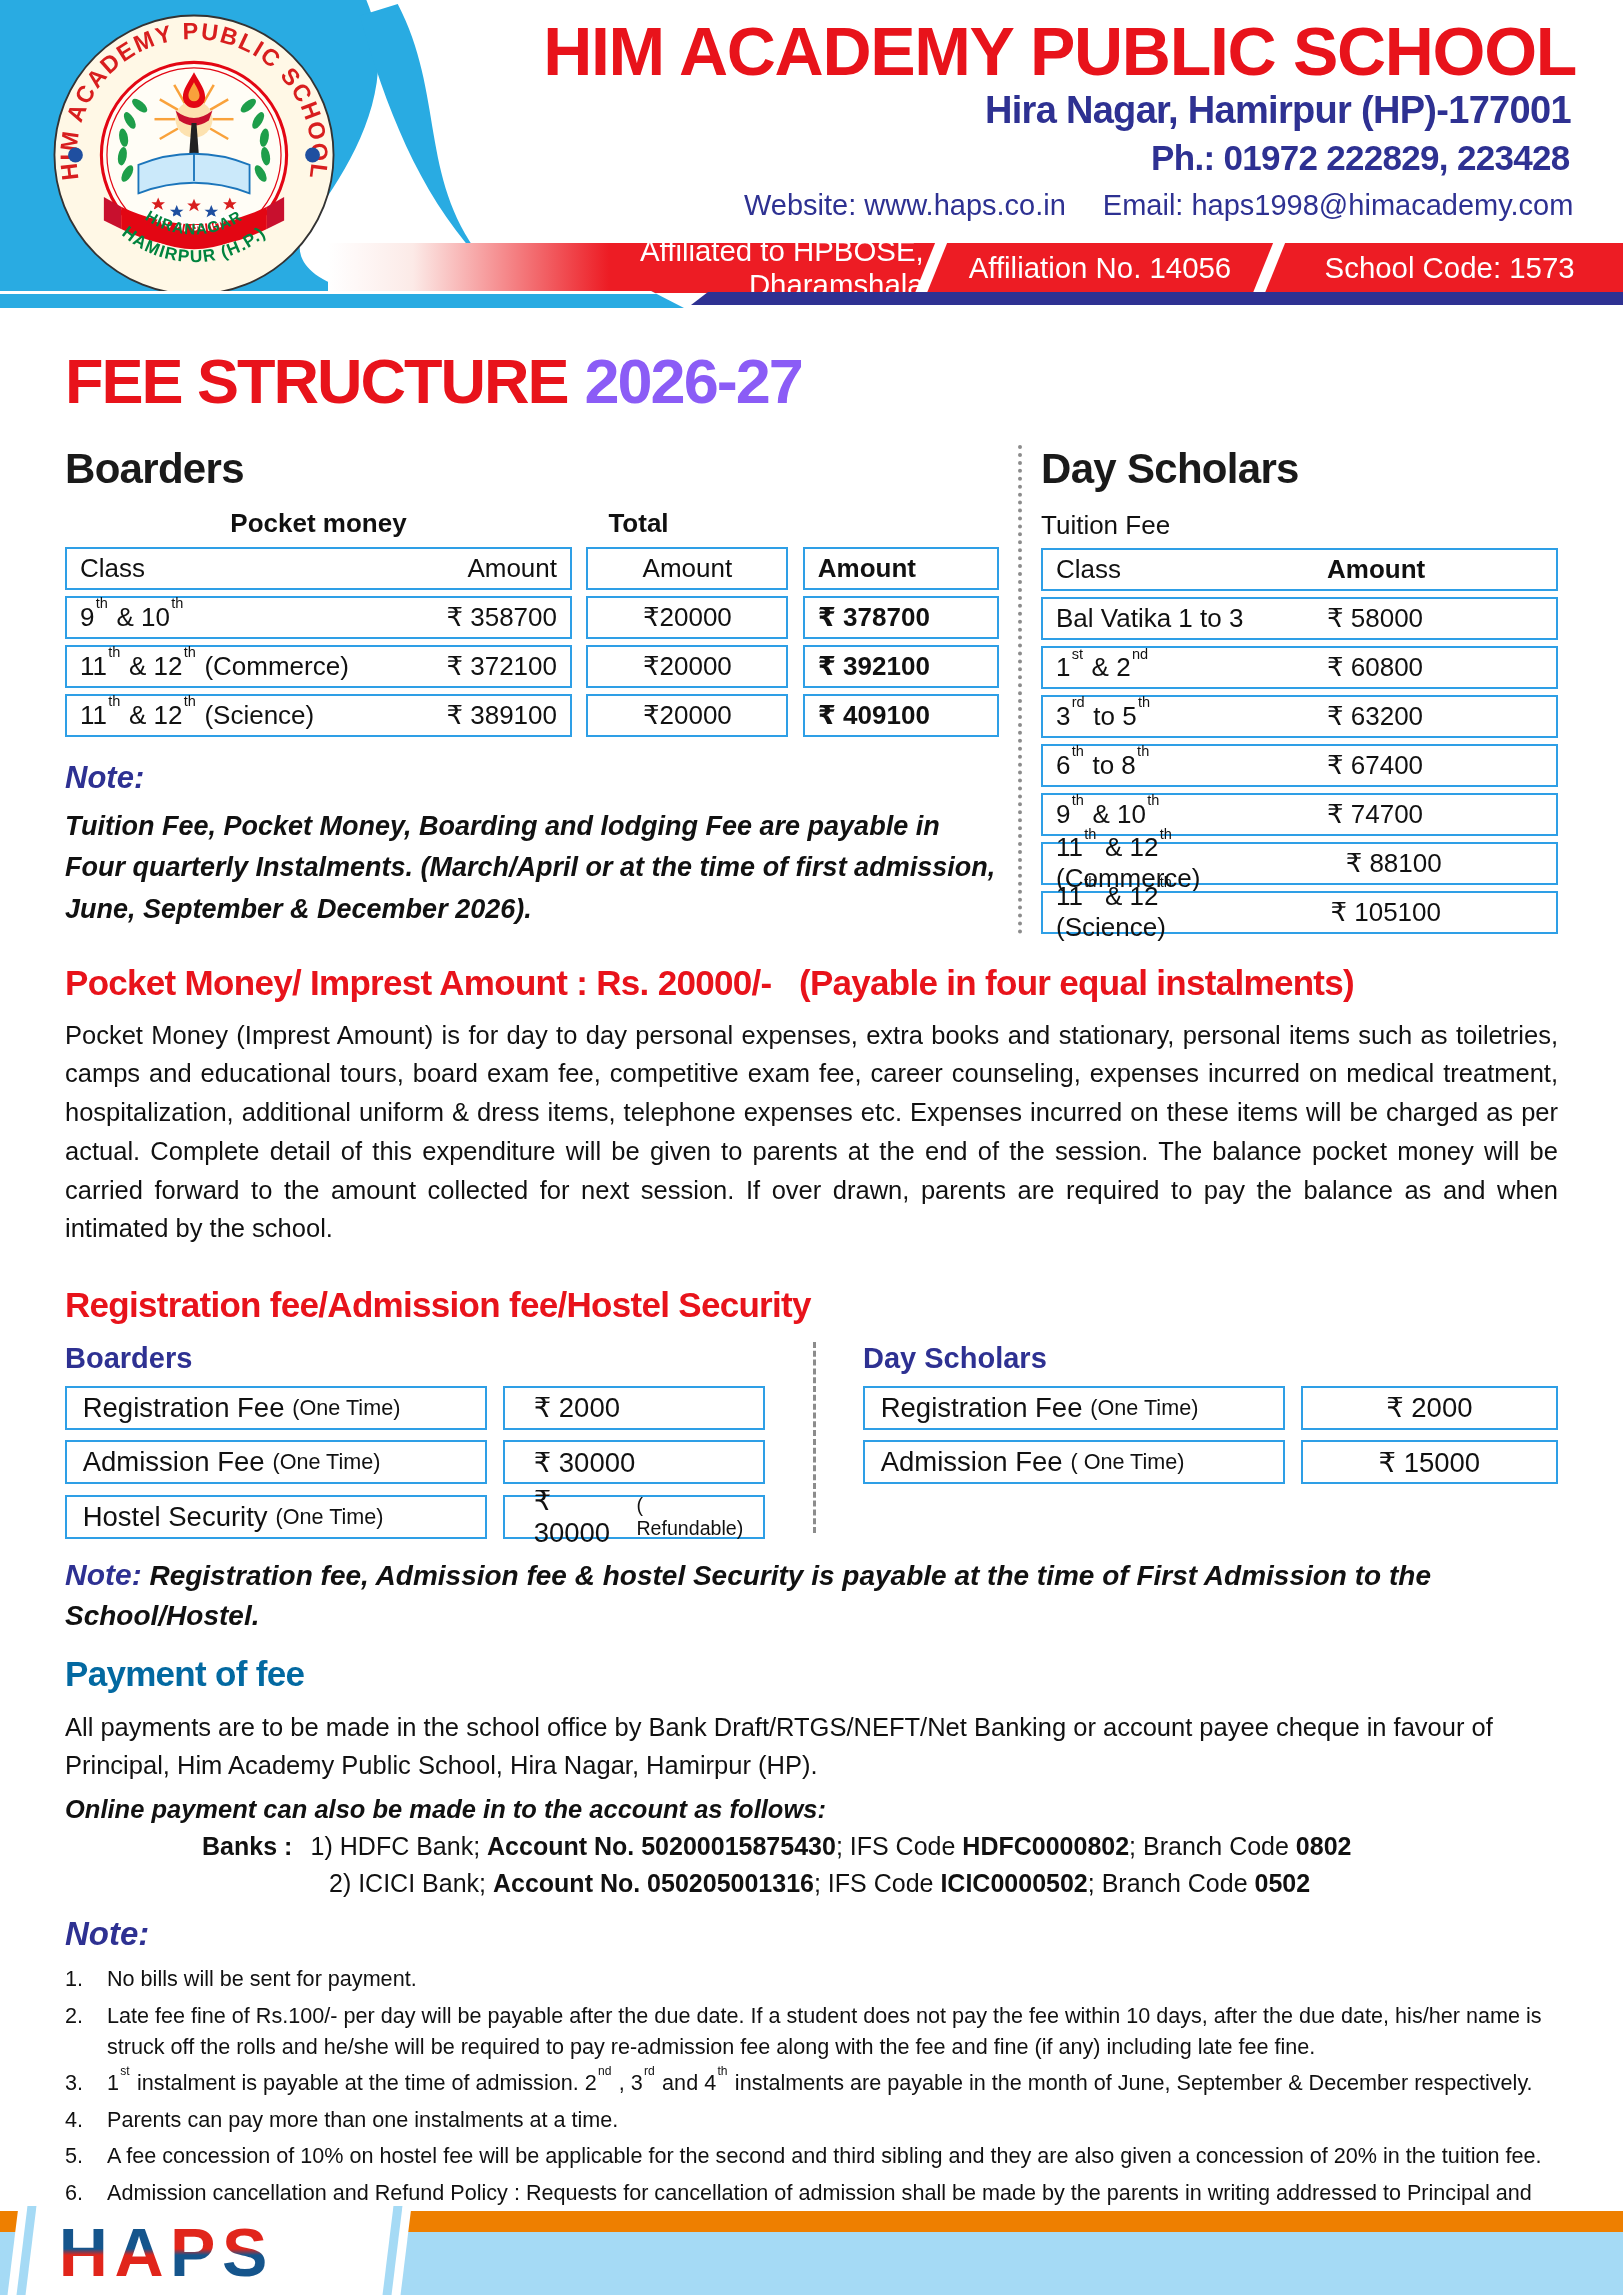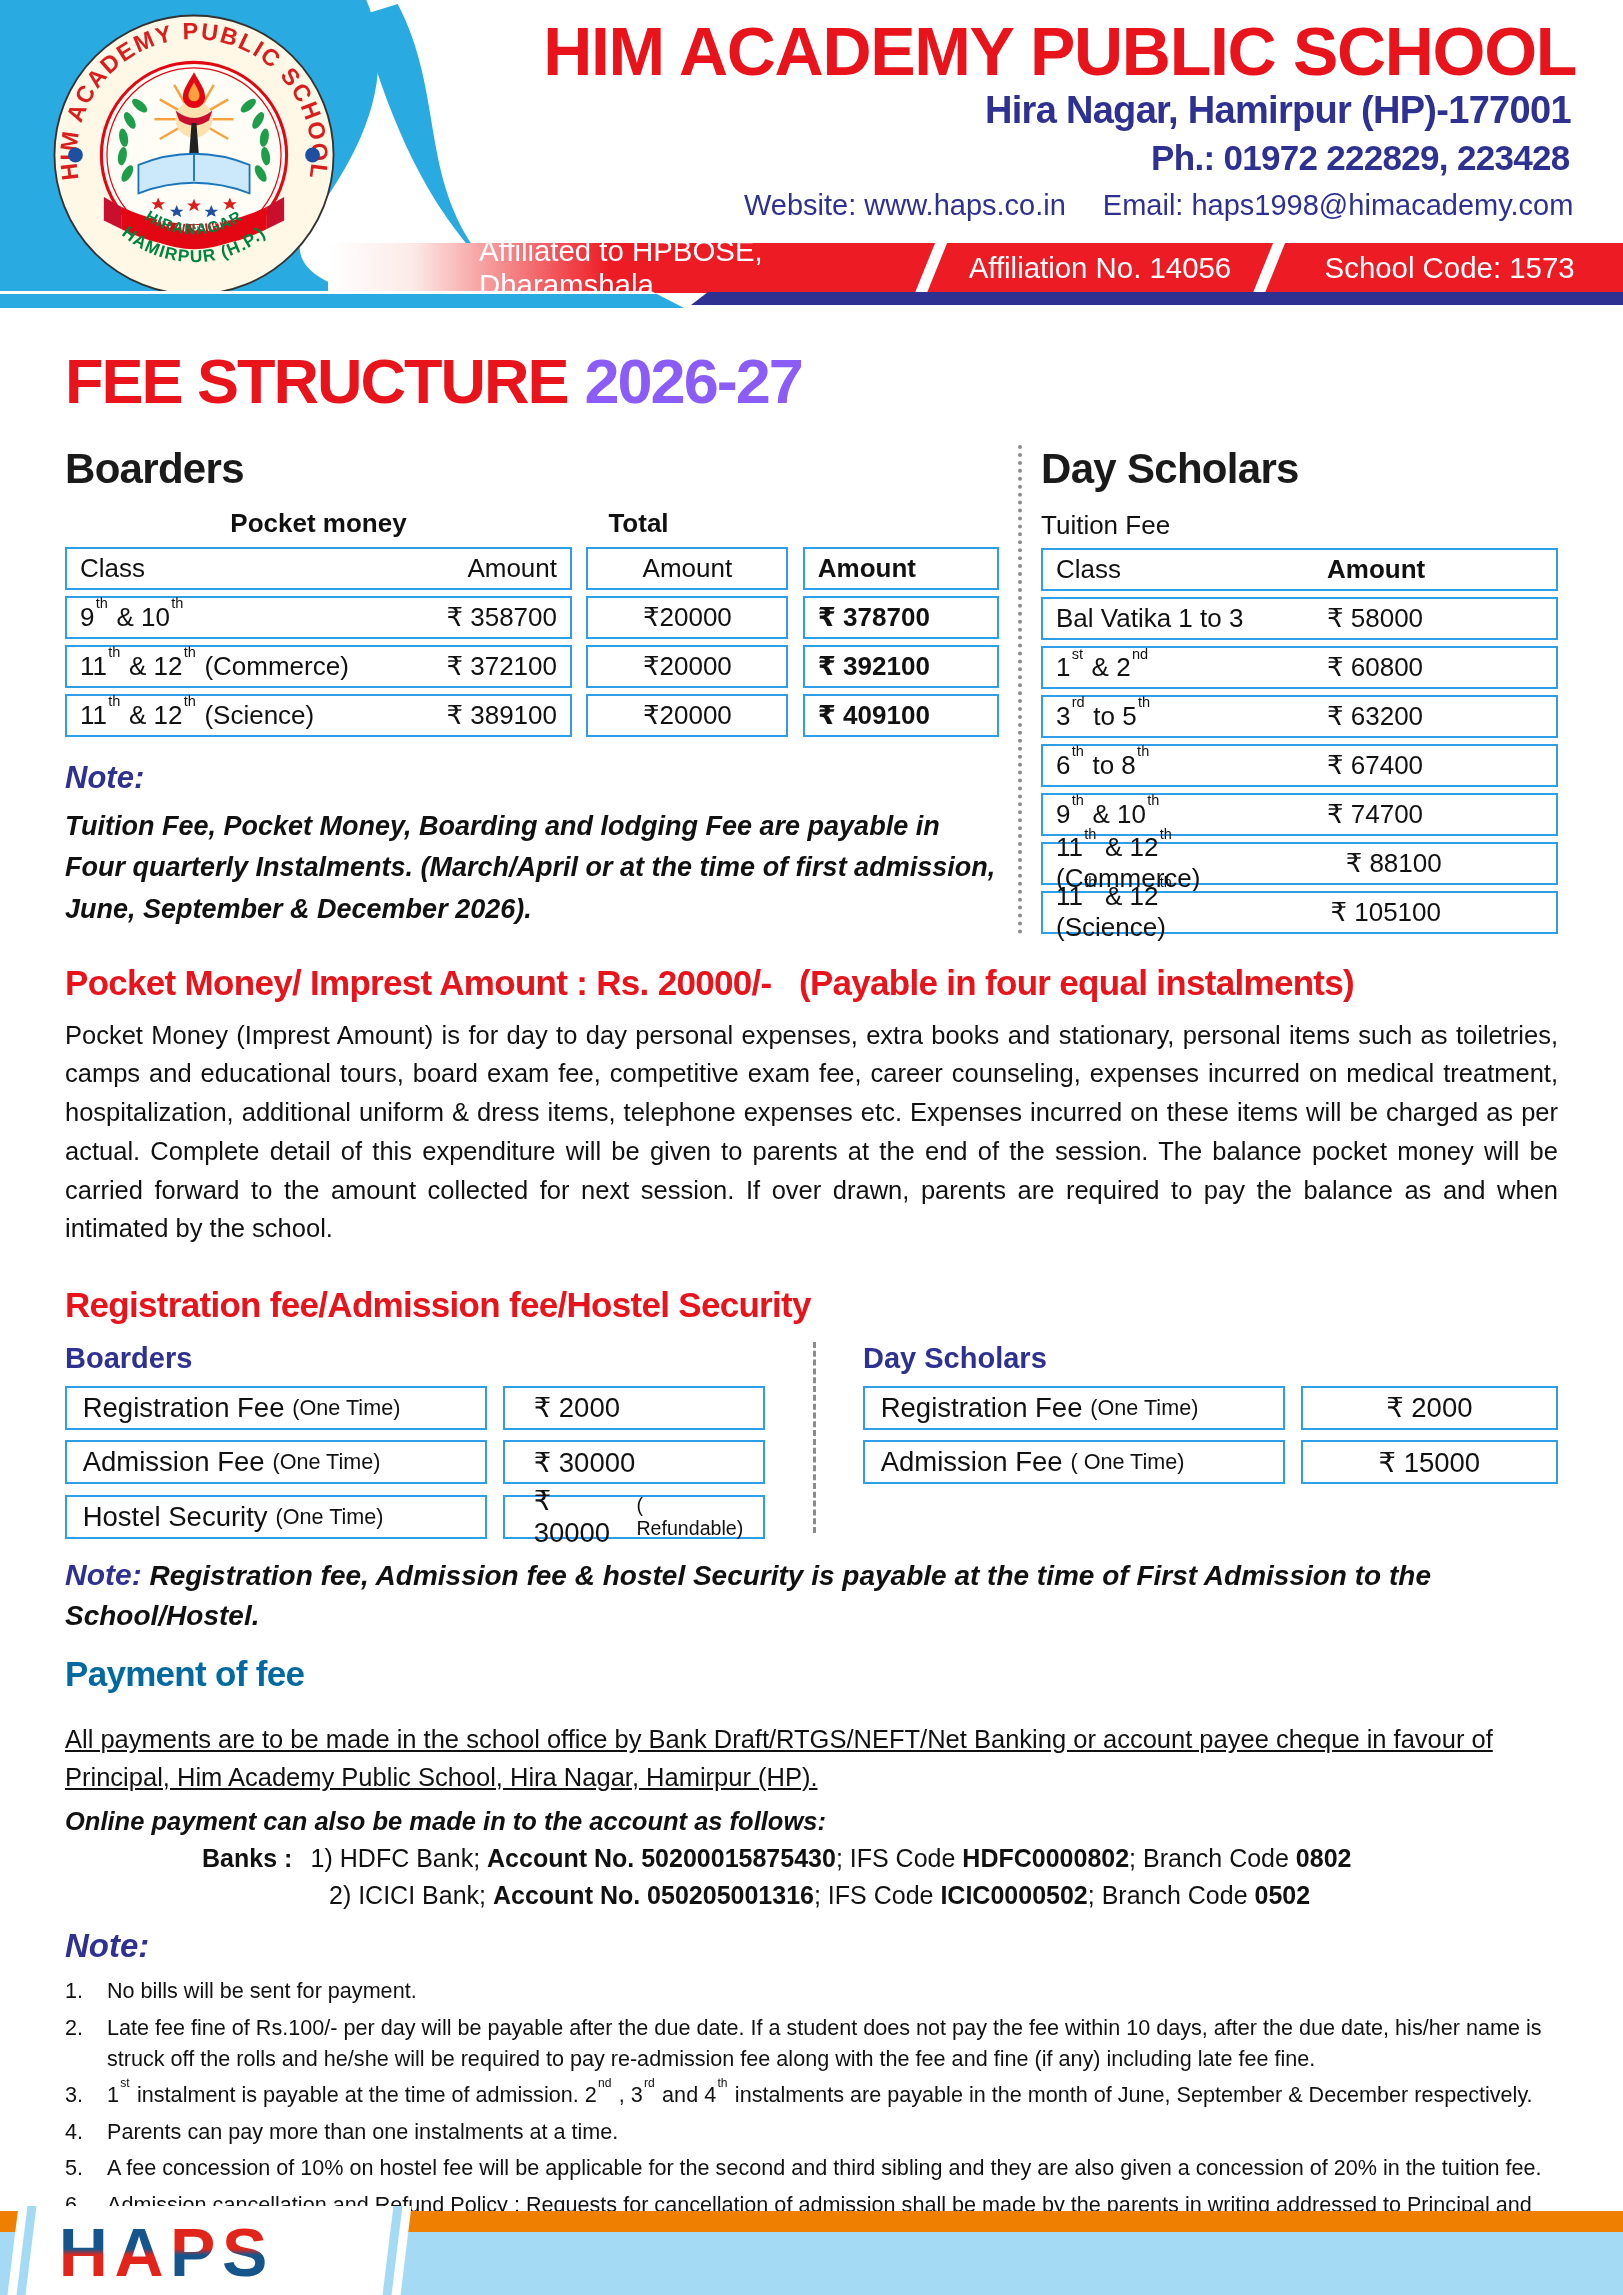--- a/index.html
+++ b/index.html
@@ -16,21 +16,21 @@
   .header-svg { position:absolute; left:0; top:0; width:1623px; height:308px; }
   .logo { position:absolute; left:52px; top:13px; width:284px; height:284px; }
   .logo svg { width:100%; height:100%; }
   .head-text { position:absolute; right:47px; top:17px; text-align:right; }
   .school-name { font-size:68px; font-weight:800; color:#E8131B; letter-spacing:-1.3px; line-height:1.02; }
   .school-address { font-size:38px; font-weight:800; color:#2E3192; margin-top:2.6px; margin-right:5.2px; letter-spacing:-0.7px; }
   .school-phone { font-size:35px; font-weight:800; color:#2E3192; margin-top:6.5px; margin-right:6.5px; letter-spacing:-0.7px; }
   .web-email { font-size:29px; color:#2E3192; margin-top:10.5px; margin-right:2.6px; }
   .web-email .gap { display:inline-block; width:37px; }
   .banner { position:absolute; left:328px; top:243px; right:0; height:50px; display:flex; align-items:stretch;
-            background:linear-gradient(90deg,#ffffff 0px,#fceae7 85px,#ED1C24 281px); }
+            background:linear-gradient(90deg,#ffffff 0px,#fceae7 85px,#ED1C24 281px);text-align:right; }
   .banner .seg { display:flex; align-items:center; justify-content:center; color:#fff; font-size:29.4px; }
   .banner .seg1 { flex:0 0 46%; padding-left:151px; }
   .banner .seg2 { flex:0 0 25%; }
   .banner .seg3 { flex:1; }
   .banner .sep { flex:0 0 11.8px; background:#fff; transform:skewX(-22deg); margin:0 1.3px; }
   .blue-bar { position:absolute; left:0; top:291px; width:684px; height:17px; background:#29ABE2;
               border-top:3.3px solid #fff; clip-path:polygon(0 0,651px 0,684px 100%,0 100%); }
   .navy-strip { position:absolute; left:691px; right:0; top:292px; height:13px; background:#2E3192;
                 clip-path:polygon(17px 0,100% 0,100% 100%,0 100%); }
 
@@ -76,21 +76,21 @@
               font-size:27.5px; background:#fff; }
   .reg-cell .qual { font-size:21.6px; margin-left:7.9px; }
   .reg-left .reg-val { justify-content:flex-start; padding-left:29px; }
   .reg-right .reg-val { justify-content:center; }
   .reg-val .suffix { font-size:19.6px; margin-left:7.9px; }
   .reg-divider { justify-self:center; border-left:3.9px dashed #8c8c8c; height:92%; }
   .reg-note { margin-top:5.2px; font-size:28px; line-height:1.4; }
   .reg-note .note-lab { font-size:30px; }
 
   .pay-head { margin-top:18.3px; font-size:35px; font-weight:800; color:#0369a1; letter-spacing:-0.7px; }
-  .pay-body { margin-top:26px; font-size:25.5px; line-height:1.5;text-decoration:underline; }
+  .pay-body { margin-top:14px; font-size:25.5px; line-height:1.5; }
   .online-line { margin-top:10.5px; font-size:25.5px; font-weight:700; font-style:italic; }
   .banks { margin-top:7.9px; font-size:25px; }
   .bank-line1 { padding-left:137px; }
   .bank-label { font-weight:700; margin-right:18.3px; }
   .bank-line2 { padding-left:264px; margin-top:7.9px; }
 
   .note2-lab { margin-top:17px; font-size:33px; font-weight:700; font-style:italic; color:#2E3192; }
   .note-list { margin-top:11.8px; }
   .nitem { display:flex; font-size:21.6px; line-height:1.42; margin-bottom:5.9px; }
   .nitem .num { flex:0 0 42px; }

